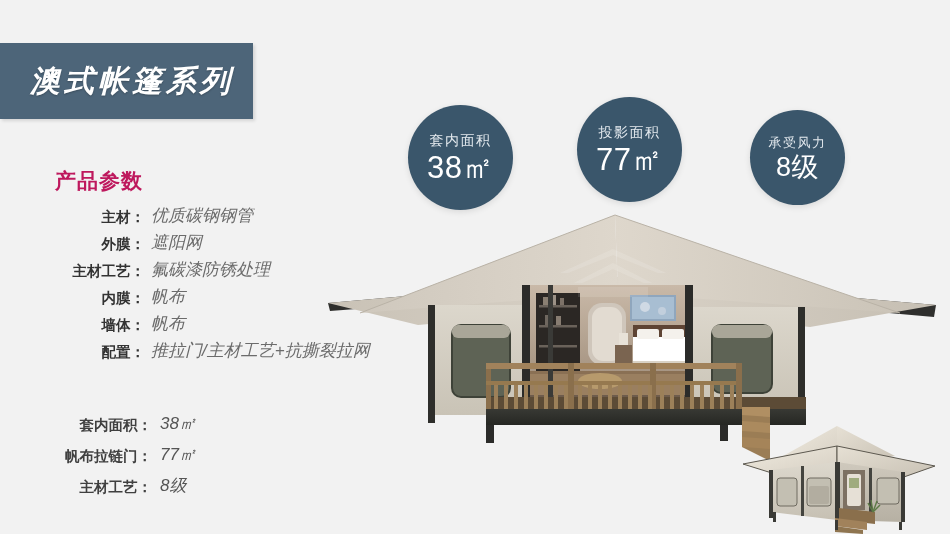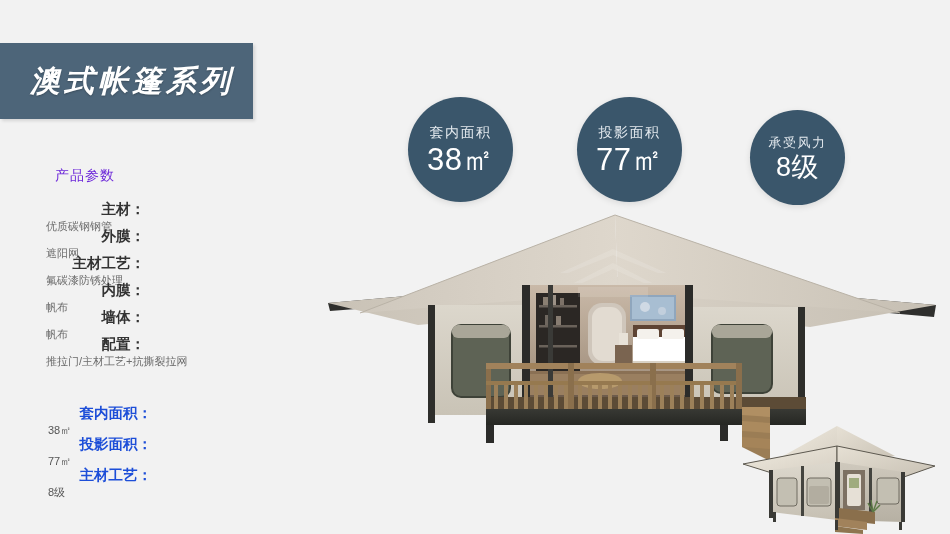--- a/index.html
+++ b/index.html
@@ -22,60 +22,60 @@
   #title-banner .txt {
     color:#ffffff; font-size:30px; font-weight:bold;
     letter-spacing:4px; padding-left:30px;
     text-shadow:0 1px 2px rgba(0,0,0,.25);
     white-space:nowrap;
     font-style:italic;
   }
 
   
   .sec-head {
-    position:absolute; color:#6d28d9; font-size:14px; font-weight:normal;
+    position:absolute; color:#be185d; font-size:21px; font-weight:bold;
     letter-spacing:1px; white-space:nowrap;
   }
   #head-product { left:55px; top:167px; }
   #head-spec    { left:55px; top:371px; }
 
   .param-list { position:absolute; }
   #list-product { left:40px; top:200px; }
   #list-spec    { left:40px; top:404px; }
 
-  .param-row { display:flex; align-items:flex-start; height:27px; white-space:nowrap;flex-direction:column; }
+  .param-row { display:flex; align-items:flex-end; height:27px; white-space:nowrap; }
   #list-spec .param-row { height:31px; }
   .param-key {
     width:105px; text-align:right; font-size:14.5px; font-weight:bold;
     color:#333333; flex:0 0 auto;
   }
   .param-val {
-    font-size:11px; color:#6b6b6b; padding-left:6px; font-weight:normal;
-  }
-  #list-spec .param-key { width:112px; color:#1d4ed8; }
+    font-size:17px; color:#6b6b6b; padding-left:6px; font-weight:normal;font-style:italic;
+  }
+  #list-spec .param-key { width:112px; color:#404040; }
   #list-spec .param-val { color:#555555; padding-left:8px; }
 
   
   .stat-circle {
     position:absolute; border-radius:50%;
     background:#3a566b;
     display:flex; flex-direction:column;
     align-items:center; justify-content:center;
     color:#ffffff;
     box-shadow:0 2px 6px rgba(0,0,0,.10);
   }
   .stat-circle .lbl {
     font-size:14px; letter-spacing:1.5px; color:#e3e9ee;
     margin-bottom:2px; white-space:nowrap;
   }
   .stat-circle .val {
     font-size:31px; font-weight:normal; letter-spacing:.5px;
     line-height:1; white-space:nowrap;
   }
-  #stat-1 { left:408px; top:97px; width:105px; height:105px;justify-content:center; }
+  #stat-1 { left:408px; top:105px; width:105px; height:105px;justify-content:center; }
   #stat-2 { left:577px; top:97px; width:105px; height:105px; }
   #stat-3 { left:750px; top:110px; width:95px;  height:95px;  }
   #stat-3 .val { font-size:27px; }
   #stat-3 .lbl { font-size:13px; }
 
   
   #tent-main { position:absolute; left:300px; top:185px; width:650px; height:300px; }
   #tent-thumb { position:absolute; left:735px; top:408px; width:215px; height:126px; }
 
   
@@ -122,21 +122,21 @@
     </div>
   </div>
 
 
   <div class="param-list" id="list-spec">
     <div class="param-row">
       <span class="param-key">套内面积：</span>
       <span class="param-val">38㎡</span>
     </div>
     <div class="param-row">
-      <span class="param-key">投影面积：</span>
+      <span class="param-key">帆布拉链门：</span>
       <span class="param-val">77㎡</span>
     </div>
     <div class="param-row">
       <span class="param-key">主材工艺：</span>
       <span class="param-val">8级</span>
     </div>
   </div>
 
   <div class="stat-circle" id="stat-1">
     <span class="lbl">套内面积</span>

